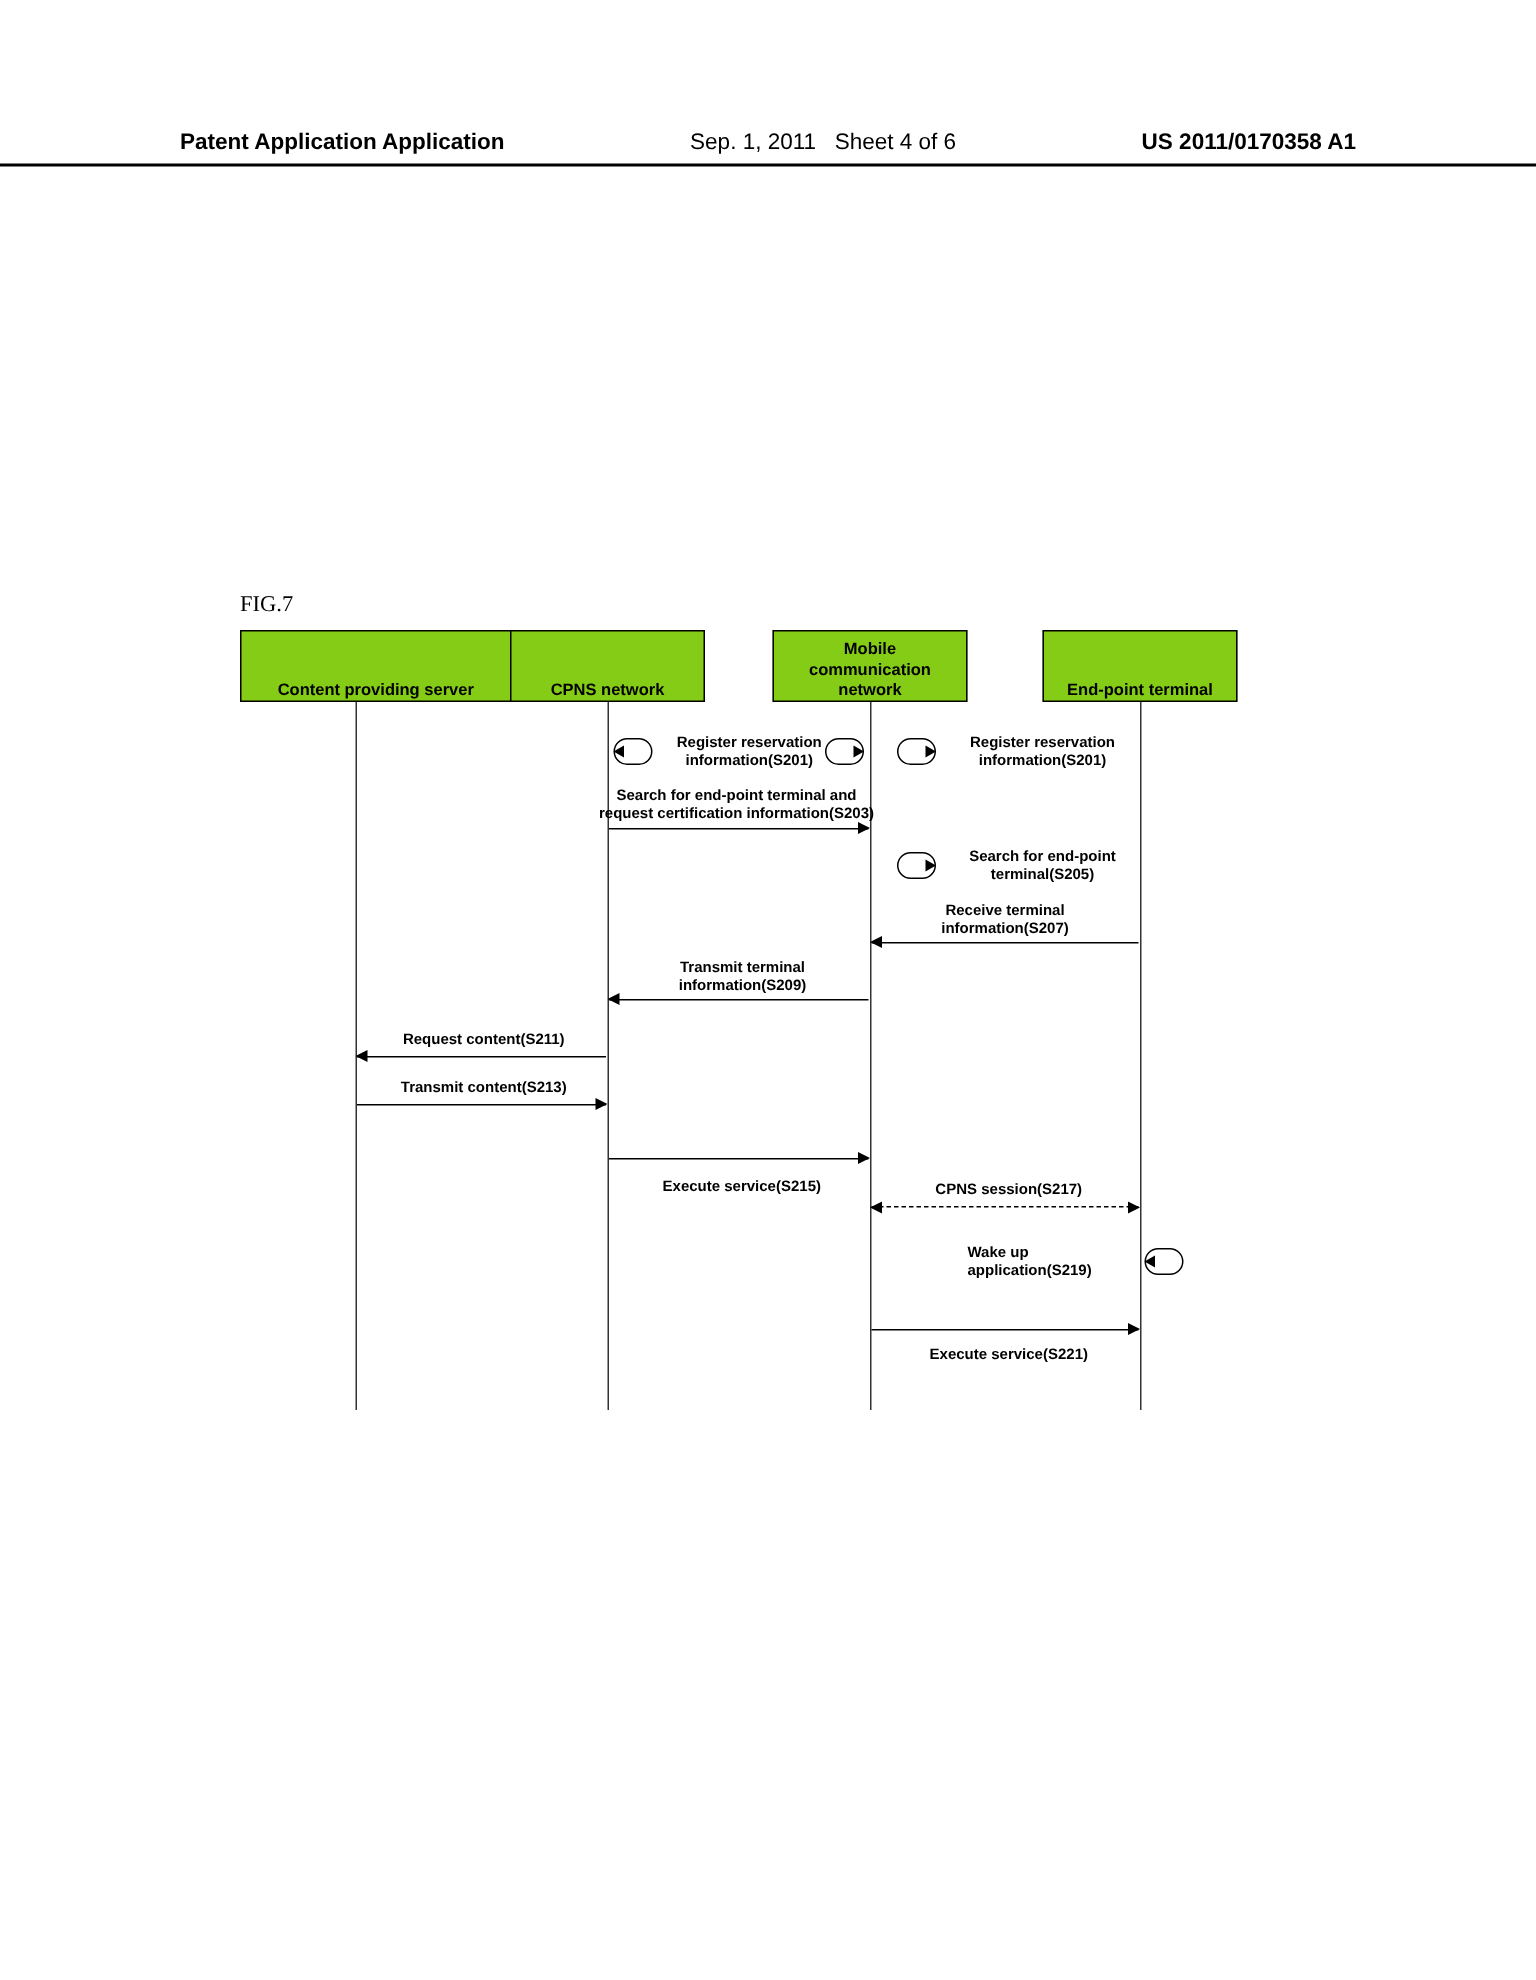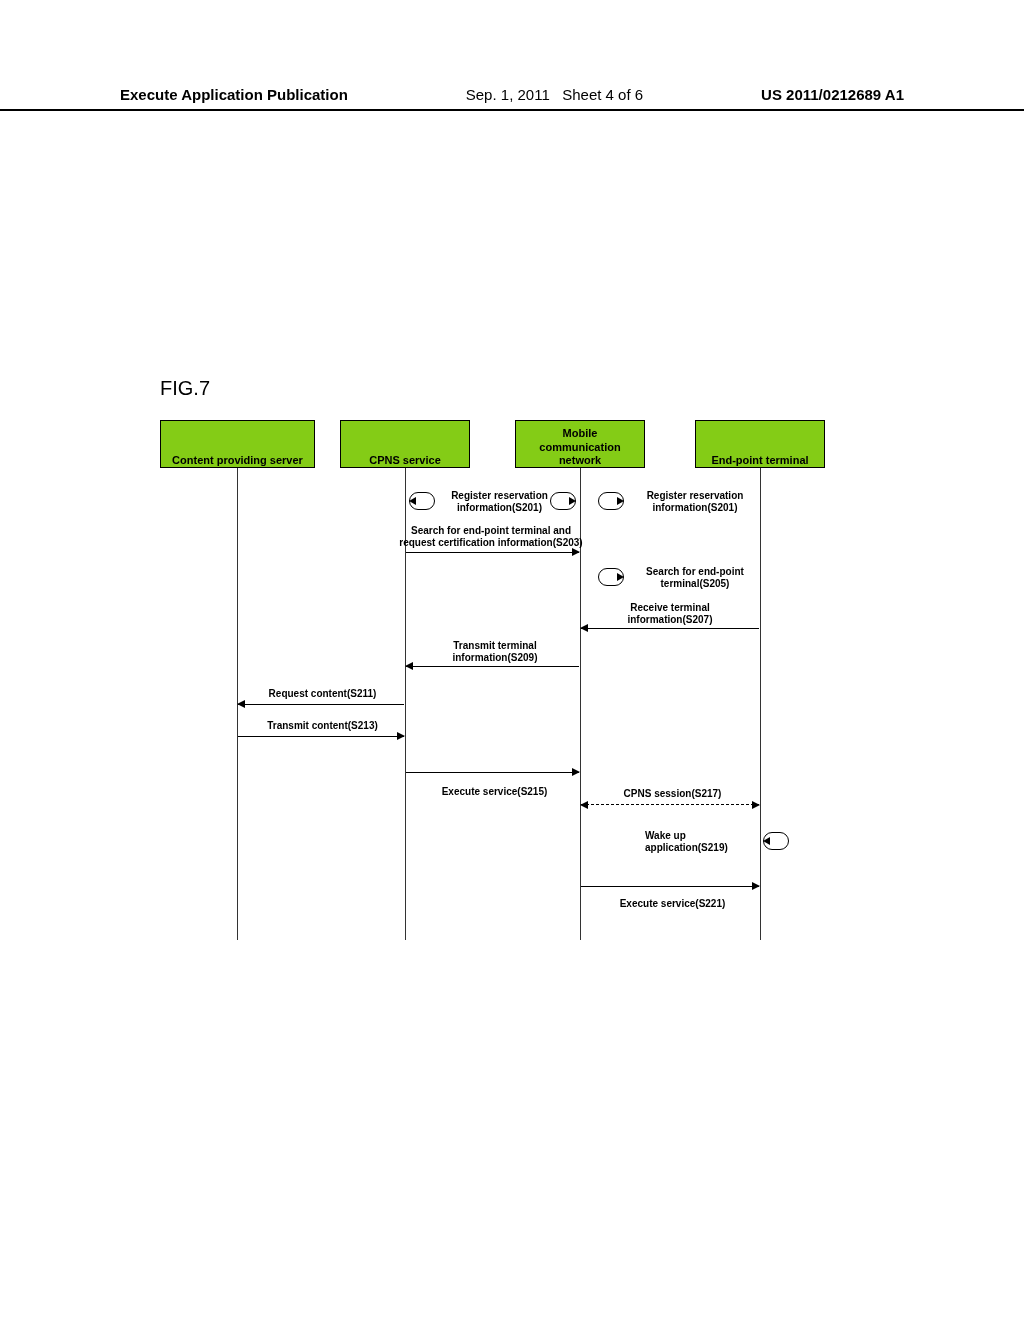--- a/index.html
+++ b/index.html
@@ -21,23 +21,24 @@
       display: flex;
       justify-content: space-between;
       font-size: 15px;
     }
     .header .left { font-weight: bold; }
     .header .center { }
     .header .right { font-weight: bold; }
     .fig-label {
       position: absolute;
       left: 160px;
-      top: 377px;
-      font-size: 20px;
+      top: 395px;
+      font-size: 15px;
       font-weight: normal;
+      font-family: Liberation Serif, serif;
     }
     
     .diagram {
       position: absolute;
       left: 160px;
       top: 420px;
       width: 715px;
       height: 520px;
     }
     
@@ -131,34 +132,34 @@
       font-weight: bold;
       text-align: center;
       line-height: 1.15;
       white-space: nowrap;
     }
   </style>
 </head>
 <body>
 
 <div class="header">
-  <span class="left">Execute Application Publication</span>
+  <span class="left">Patent Application Application</span>
   <span class="center">Sep. 1, 2011 &nbsp; Sheet 4 of 6</span>
-  <span class="right">US 2011/0212689 A1</span>
+  <span class="right">US 2011/0170358 A1</span>
 </div>
 
 <div class="fig-label">FIG.7</div>
 
 <div class="diagram">
 
-  <div class="participant" style="left:0px; width:155px;">
+  <div class="participant" style="left:0px; width:181px;">
     <span>Content providing server</span>
   </div>
   <div class="participant" style="left:180px; width:130px;">
-    <span>CPNS service</span>
+    <span>CPNS network</span>
   </div>
   <div class="participant" style="left:355px; width:130px; white-space:pre-line;">
     <span>Mobile
 communication
 network</span>
   </div>
   <div class="participant" style="left:535px; width:130px;">
     <span>End-point terminal</span>
   </div>
 

